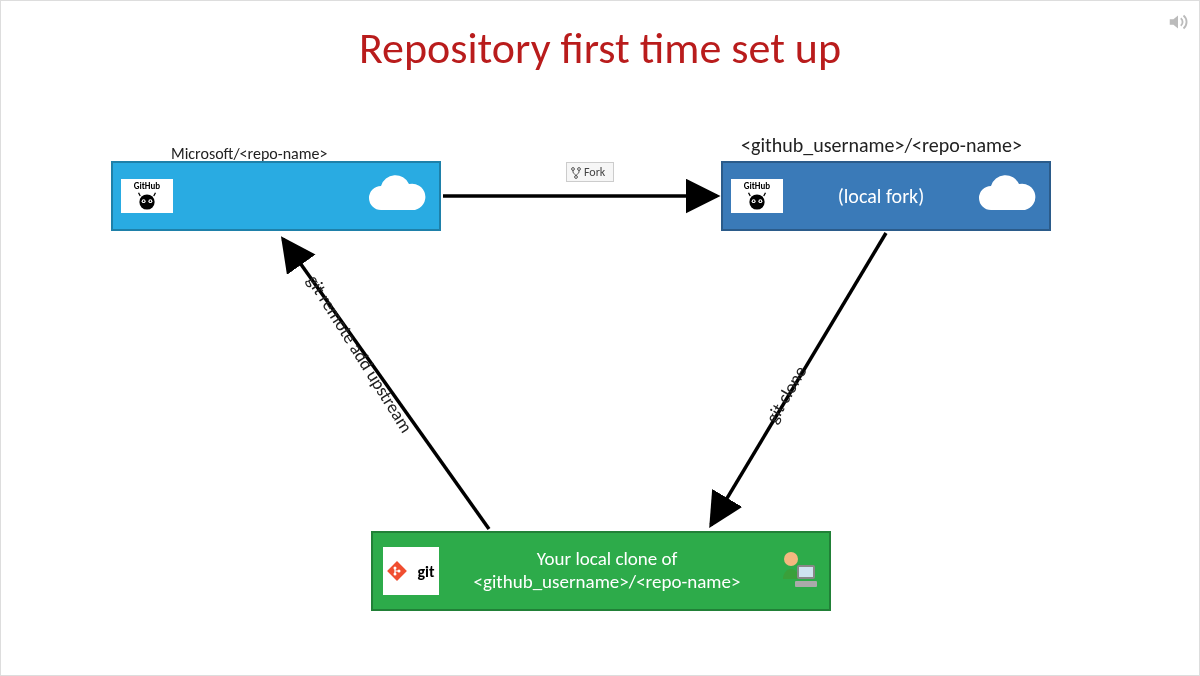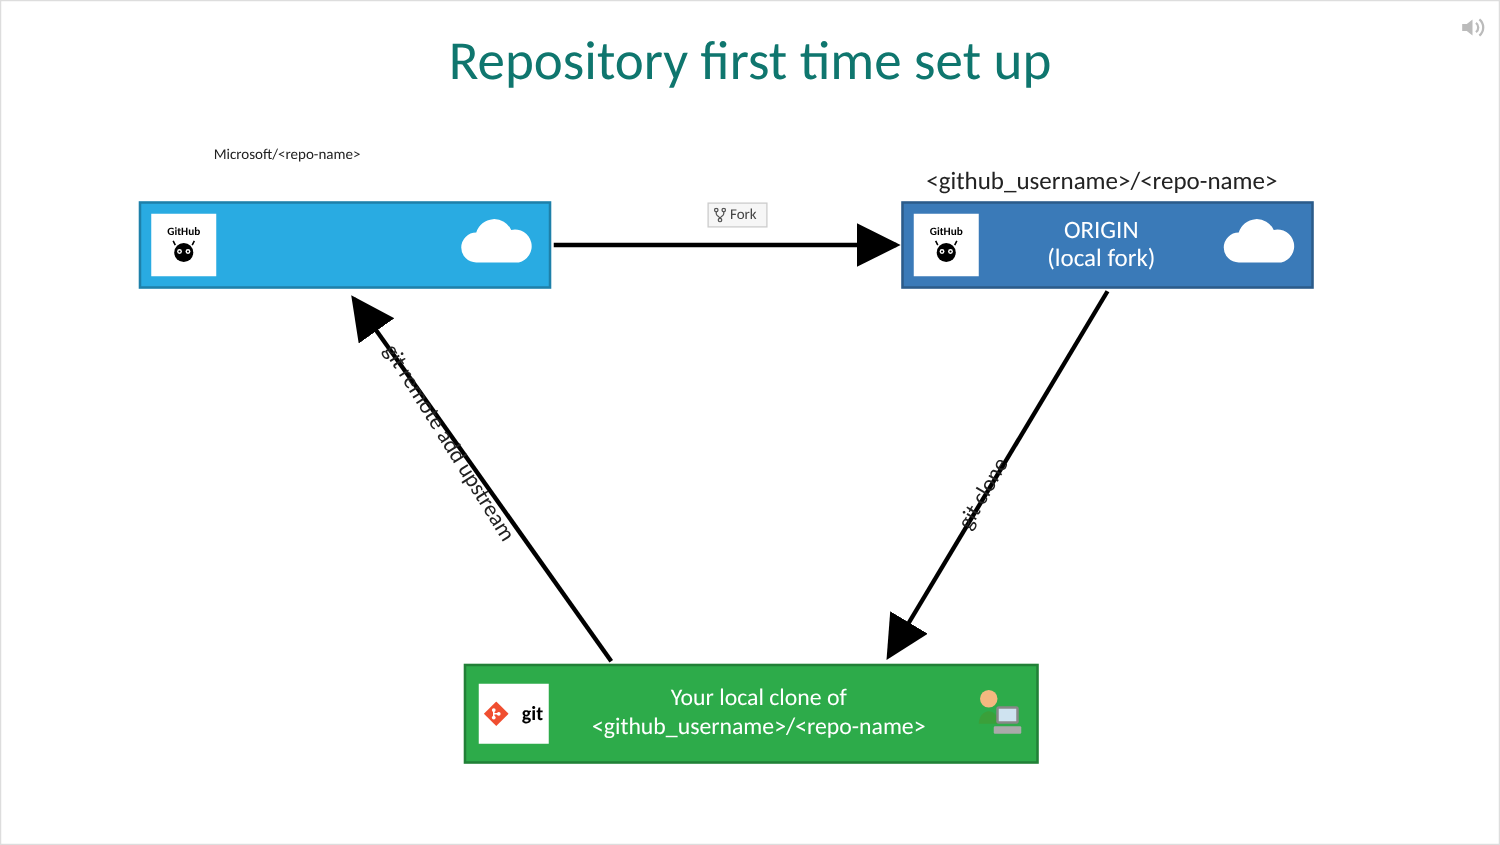--- a/index.html
+++ b/index.html
@@ -12,21 +12,21 @@
     border: 1px solid #ddd;
   }
   .title {
     position: absolute;
     top: 20px;
     left: 0;
     width: 100%;
     text-align: center;
     font-size: 44px;
     font-weight: 400;
-    color: #0f766e;
+    color: #b91c1c;
   }
   .speaker-icon {
     position: absolute;
     top: 10px;
     right: 10px;
     width: 22px;
     height: 22px;
     color: #bbb;
   }
   .box {
@@ -52,21 +52,21 @@
   }
   .local-box {
     left: 370px;
     top: 530px;
     width: 460px;
     height: 80px;
     background: #2dab4a;
   }
   .github-badge {
     width: 52px;
-    height: 50px;
+    height: 34px;
     background: #fff;
     margin: 0 8px;
     display: flex;
     flex-direction: column;
     align-items: center;
     justify-content: center;
     color: #000;
     font-size: 9px;
     font-weight: 700;
   }
@@ -105,42 +105,42 @@
     padding: 0 20px;
   }
   .user-icon {
     width: 44px;
     height: 48px;
     margin-right: 10px;
   }
   .label-upstream {
     position: absolute;
     left: 170px;
-    top: 116px;
-    font-size: 12px;
+    top: 143px;
+    font-size: 16px;
     color: #222;
   }
   .label-origin {
     position: absolute;
     left: 740px;
     top: 132px;
     font-size: 20px;
     color: #222;
   }
   .fork-badge {
     position: absolute;
     left: 565px;
     top: 161px;
     font-size: 12px;
     color: #444;
     background: #f6f6f6;
     border: 1px solid #ccc;
     padding: 2px 8px 2px 4px;
     display: flex;
-    align-items: center;
+    align-items: flex-end;
     gap: 3px;
   }
   svg.arrows {
     position: absolute;
     left: 0;
     top: 0;
     width: 1200px;
     height: 676px;
     pointer-events: none;
   }
@@ -204,21 +204,20 @@
     <svg viewBox="0 0 32 26">
       <circle cx="16" cy="13" r="9" fill="#000"></circle>
       <circle cx="12" cy="12" r="2.3" fill="#fff"></circle>
       <circle cx="20" cy="12" r="2.3" fill="#fff"></circle>
       <circle cx="12" cy="12" r="1" fill="#000"></circle>
       <circle cx="20" cy="12" r="1" fill="#000"></circle>
       <path d="M8 6 L6 2 M24 6 L26 2" stroke="#000" stroke-width="1.5"></path>
     </svg>
   </div>
   <div class="box-text">
-    <div>ORIGIN</div>
     <div>(local fork)</div>
   </div>
   <svg class="cloud-icon" viewBox="0 0 70 48">
     <path d="M20 38a12 12 0 0 1 0-24 15 15 0 0 1 28-2 12 12 0 0 1 6 26z" fill="#fff"></path>
   </svg>
 </div>
 
 <div class="box local-box">
   <div class="git-badge">
     <svg width="20" height="20" viewBox="0 0 20 20">

